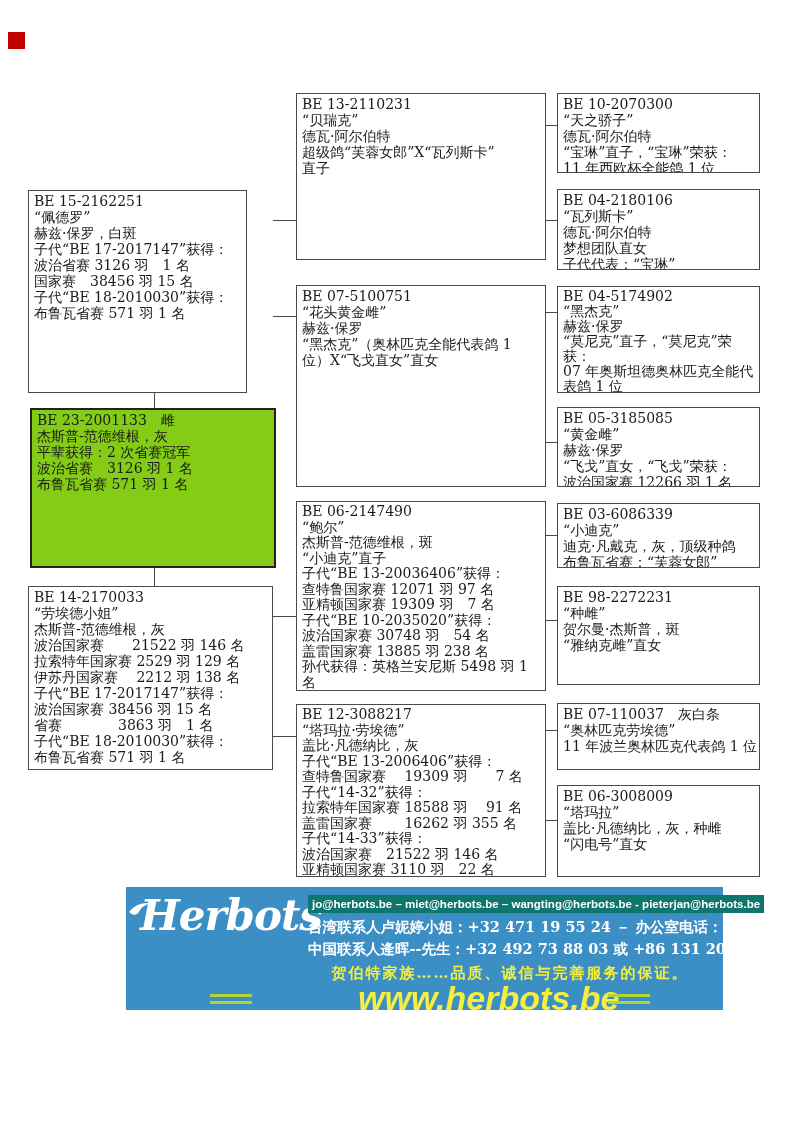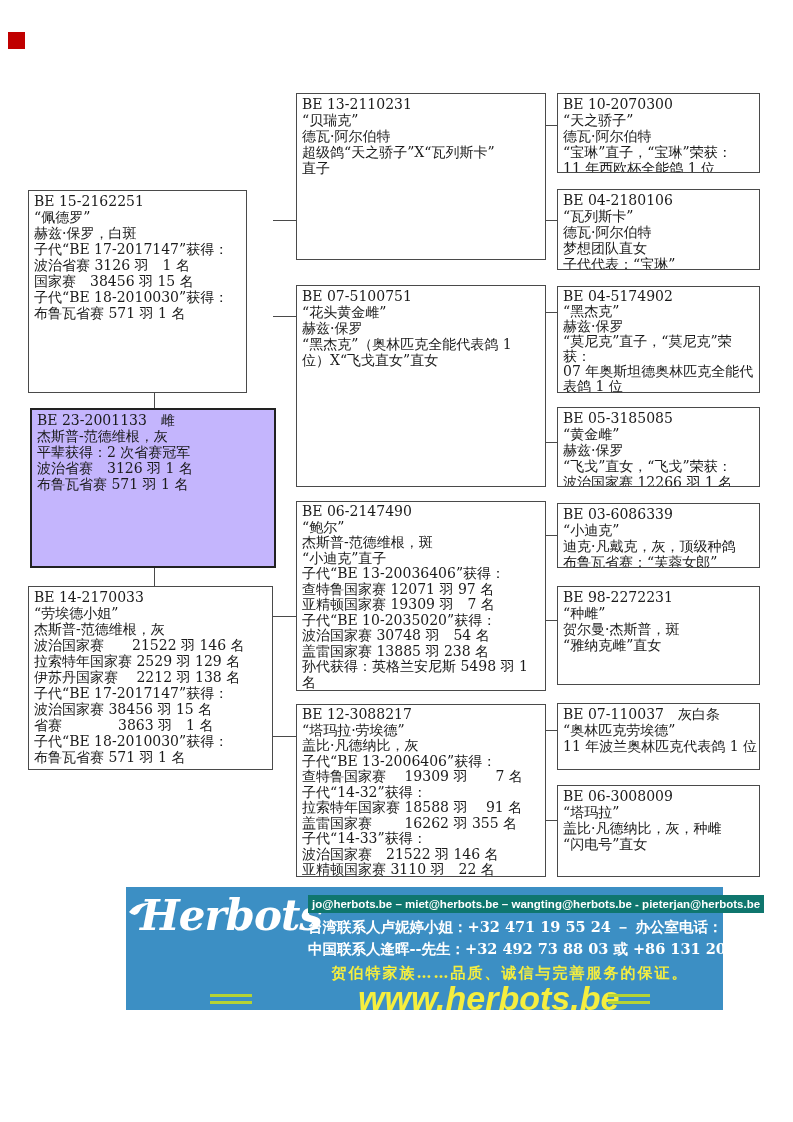--- a/index.html
+++ b/index.html
@@ -45,24 +45,24 @@
   .banner .dbl.right { left:482px; }
 </style>
 </head>
 <body>
 
 <div class="page">
 
   <div class="marker" style="background: rgb(192, 0, 0);"></div>
 
   <div class="pbox" style="left:28px;top:190px;width:219px;height:203px"><div>BE 15-2162251</div><div>“佩德罗”</div><div>赫兹·保罗，白斑</div><div>子代“BE 17-2017147”获得：</div><div>波治省赛 3126 羽　1 名</div><div>国家赛　38456 羽 15 名</div><div>子代“BE 18-2010030”获得：</div><div>布鲁瓦省赛 571 羽 1 名</div></div>
-  <div class="pbox subject" style="left: 30px; top: 408px; width: 246px; height: 160px; background: #c4b5fd;"><div>BE 23-2001133　雌</div><div>杰斯普-范德维根，灰</div><div>平辈获得：2 次省赛冠军</div><div>波治省赛　3126 羽 1 名</div><div>布鲁瓦省赛 571 羽 1 名</div></div>
+  <div class="pbox subject" style="left: 30px; top: 408px; width: 246px; height: 160px; background: #84cc16;"><div>BE 23-2001133　雌</div><div>杰斯普-范德维根，灰</div><div>平辈获得：2 次省赛冠军</div><div>波治省赛　3126 羽 1 名</div><div>布鲁瓦省赛 571 羽 1 名</div></div>
   <div class="pbox" style="left:28px;top:586px;width:245px;height:184px"><div>BE 14-2170033</div><div>“劳埃德小姐”</div><div>杰斯普-范德维根，灰</div><div>波治国家赛　　21522 羽 146 名</div><div>拉索特年国家赛 2529 羽 129 名</div><div>伊苏丹国家赛　 2212 羽 138 名</div><div>子代“BE 17-2017147”获得：</div><div>波治国家赛 38456 羽 15 名</div><div>省赛　　　　3863 羽　1 名</div><div>子代“BE 18-2010030”获得：</div><div>布鲁瓦省赛 571 羽 1 名</div></div>
 
-  <div class="pbox" style="left:296px;top:93px;width:250px;height:167px"><div>BE 13-2110231</div><div>“贝瑞克”</div><div>德瓦·阿尔伯特</div><div>超级鸽“天之骄子”X“瓦列斯卡”</div><div>直子</div></div>
+  <div class="pbox" style="left:296px;top:93px;width:250px;height:167px"><div>BE 13-2110231</div><div>“贝瑞克”</div><div>德瓦·阿尔伯特</div><div>超级鸽“芙蓉女郎”X“瓦列斯卡”</div><div>直子</div></div>
   <div class="pbox" style="left:296px;top:285px;width:250px;height:202px"><div>BE 07-5100751</div><div>“花头黄金雌”</div><div>赫兹·保罗</div><div>“黑杰克”（奥林匹克全能代表鸽 1</div><div>位）X“飞戈直女”直女</div></div>
   <div class="pbox tight" style="left:296px;top:501px;width:250px;height:190px"><div>BE 06-2147490</div><div>“鲍尔”</div><div>杰斯普-范德维根，斑</div><div>“小迪克”直子</div><div>子代“BE 13-20036406”获得：</div><div>查特鲁国家赛 12071 羽 97 名</div><div>亚精顿国家赛 19309 羽　7 名</div><div>子代“BE 10-2035020”获得：</div><div>波治国家赛 30748 羽　54 名</div><div>盖雷国家赛 13885 羽 238 名</div><div>孙代获得：英格兰安尼斯 5498 羽 1</div><div>名</div></div>
   <div class="pbox tight" style="left:296px;top:704px;width:250px;height:173px"><div>BE 12-3088217</div><div>“塔玛拉·劳埃德”</div><div>盖比·凡德纳比，灰</div><div>子代“BE 13-2006406”获得：</div><div>查特鲁国家赛　 19309 羽　　7 名</div><div>子代“14-32”获得：</div><div>拉索特年国家赛 18588 羽　 91 名</div><div>盖雷国家赛　　 16262 羽 355 名</div><div>子代“14-33”获得：</div><div>波治国家赛　21522 羽 146 名</div><div>亚精顿国家赛 3110 羽　22 名</div></div>
 
   <div class="pbox" style="left:557px;top:93px;width:203px;height:80px"><div>BE 10-2070300</div><div>“天之骄子”</div><div>德瓦·阿尔伯特</div><div>“宝琳”直子，“宝琳”荣获：</div><div>11 年西欧杯全能鸽 1 位</div></div>
   <div class="pbox" style="left:557px;top:189px;width:203px;height:81px"><div>BE 04-2180106</div><div>“瓦列斯卡”</div><div>德瓦·阿尔伯特</div><div>梦想团队直女</div><div>子代代表：“宝琳”</div></div>
   <div class="pbox tight2" style="left:557px;top:286px;width:203px;height:107px"><div>BE 04-5174902</div><div>“黑杰克”</div><div>赫兹·保罗</div><div>“莫尼克”直子，“莫尼克”荣</div><div>获：</div><div>07 年奥斯坦德奥林匹克全能代</div><div>表鸽 1 位</div></div>
   <div class="pbox" style="left:557px;top:407px;width:203px;height:80px"><div>BE 05-3185085</div><div>“黄金雌”</div><div>赫兹·保罗</div><div>“飞戈”直女，“飞戈”荣获：</div><div>波治国家赛 12266 羽 1 名</div></div>
   <div class="pbox" style="left:557px;top:503px;width:203px;height:65px"><div>BE 03-6086339</div><div>“小迪克”</div><div>迪克·凡戴克，灰，顶级种鸽</div><div>布鲁瓦省赛：“芙蓉女郎”</div></div>
   <div class="pbox" style="left:557px;top:586px;width:203px;height:99px"><div>BE 98-2272231</div><div>“种雌”</div><div>贺尔曼·杰斯普，斑</div><div>“雅纳克雌”直女</div></div>

